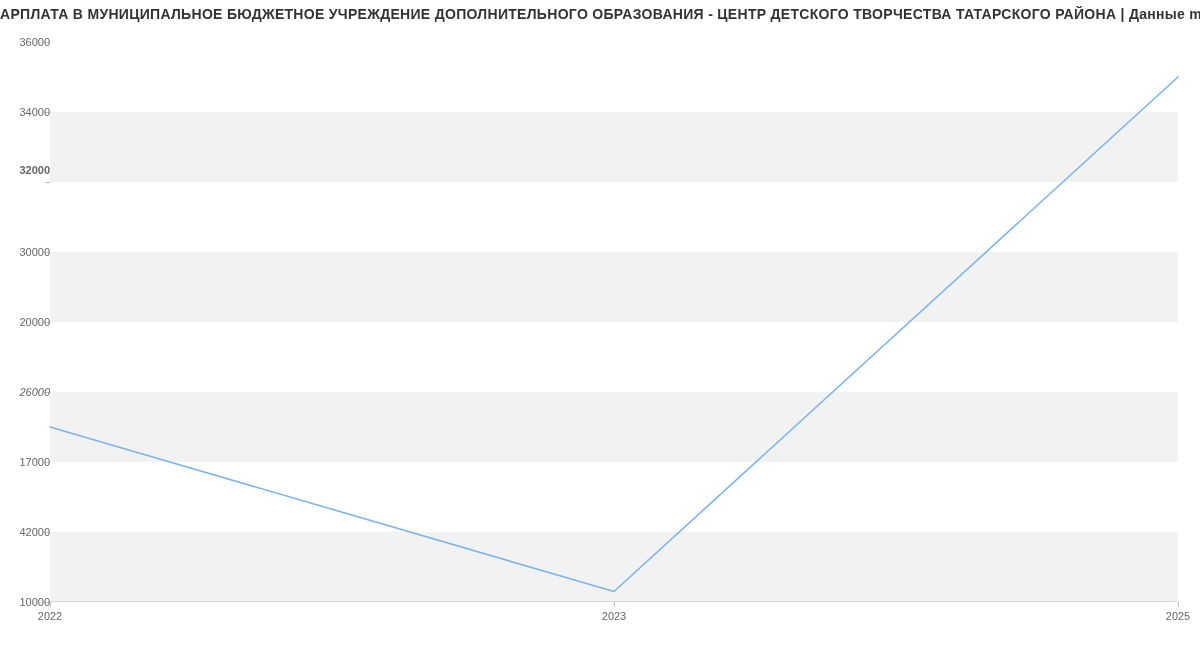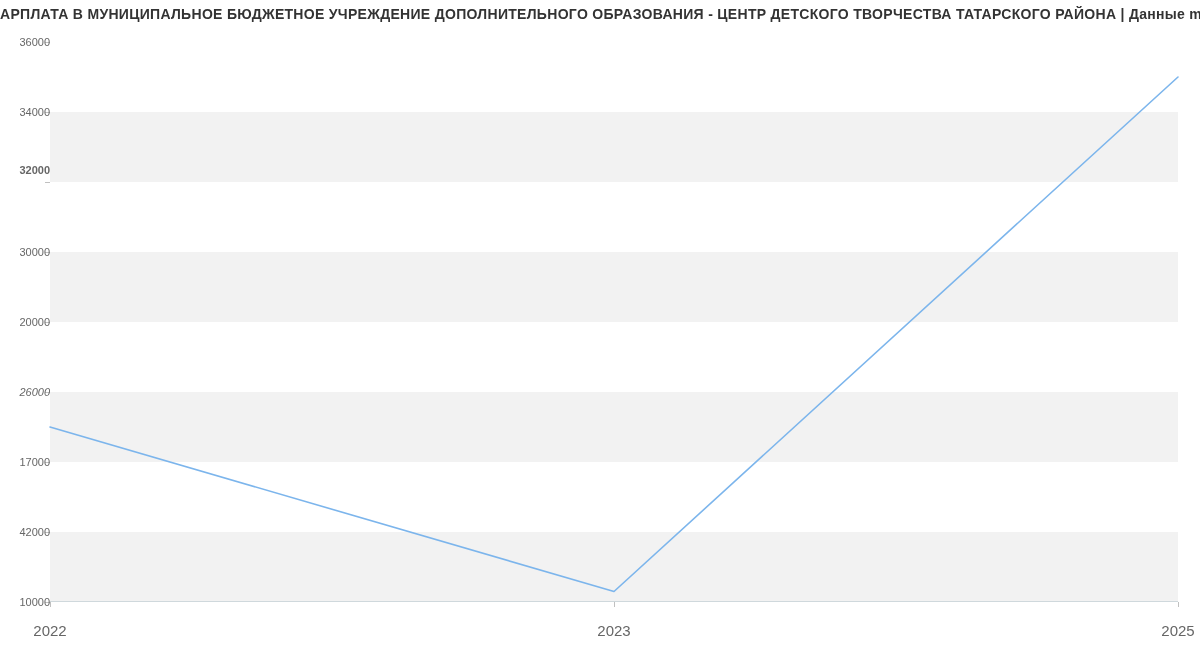--- a/index.html
+++ b/index.html
@@ -71,23 +71,23 @@
     position: absolute;
     right: 100%;
     transform: translateY(-50%);
     font-size: 11px;
     color: #666666;
     white-space: nowrap;
   }
   .x-label {
     position: absolute;
     top: 100%;
-    margin-top: 20px;
+    margin-top: 8px;
     transform: translateX(-50%);
-    font-size: 15px;
+    font-size: 11px;
     color: #666666;
     white-space: nowrap;
   }
   svg.line-svg {
     position: absolute;
     left: 0;
     top: 0;
     width: 100%;
     height: 100%;
     overflow: visible;

